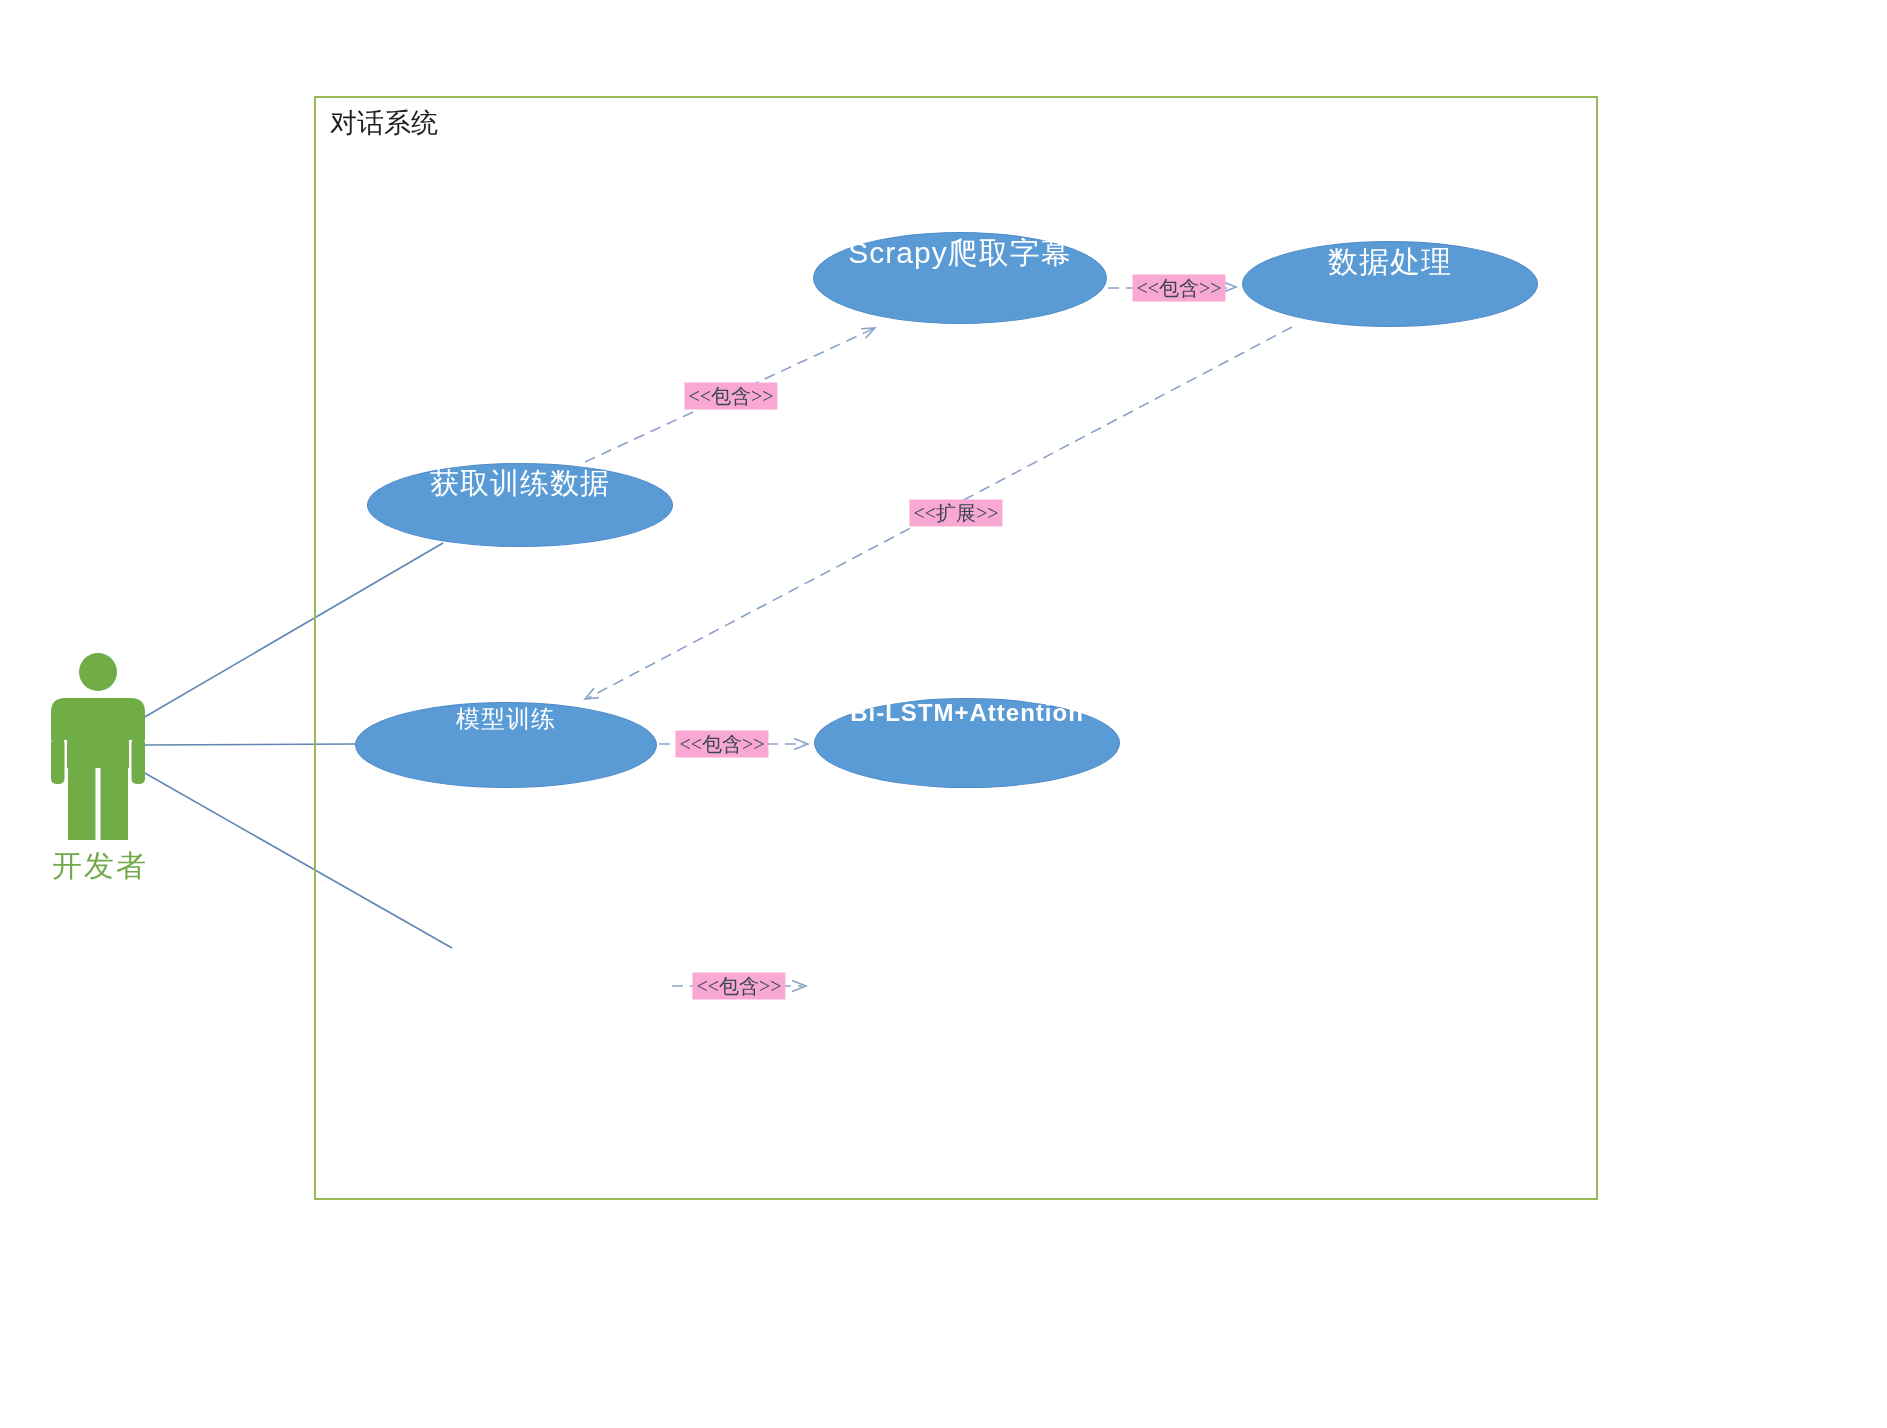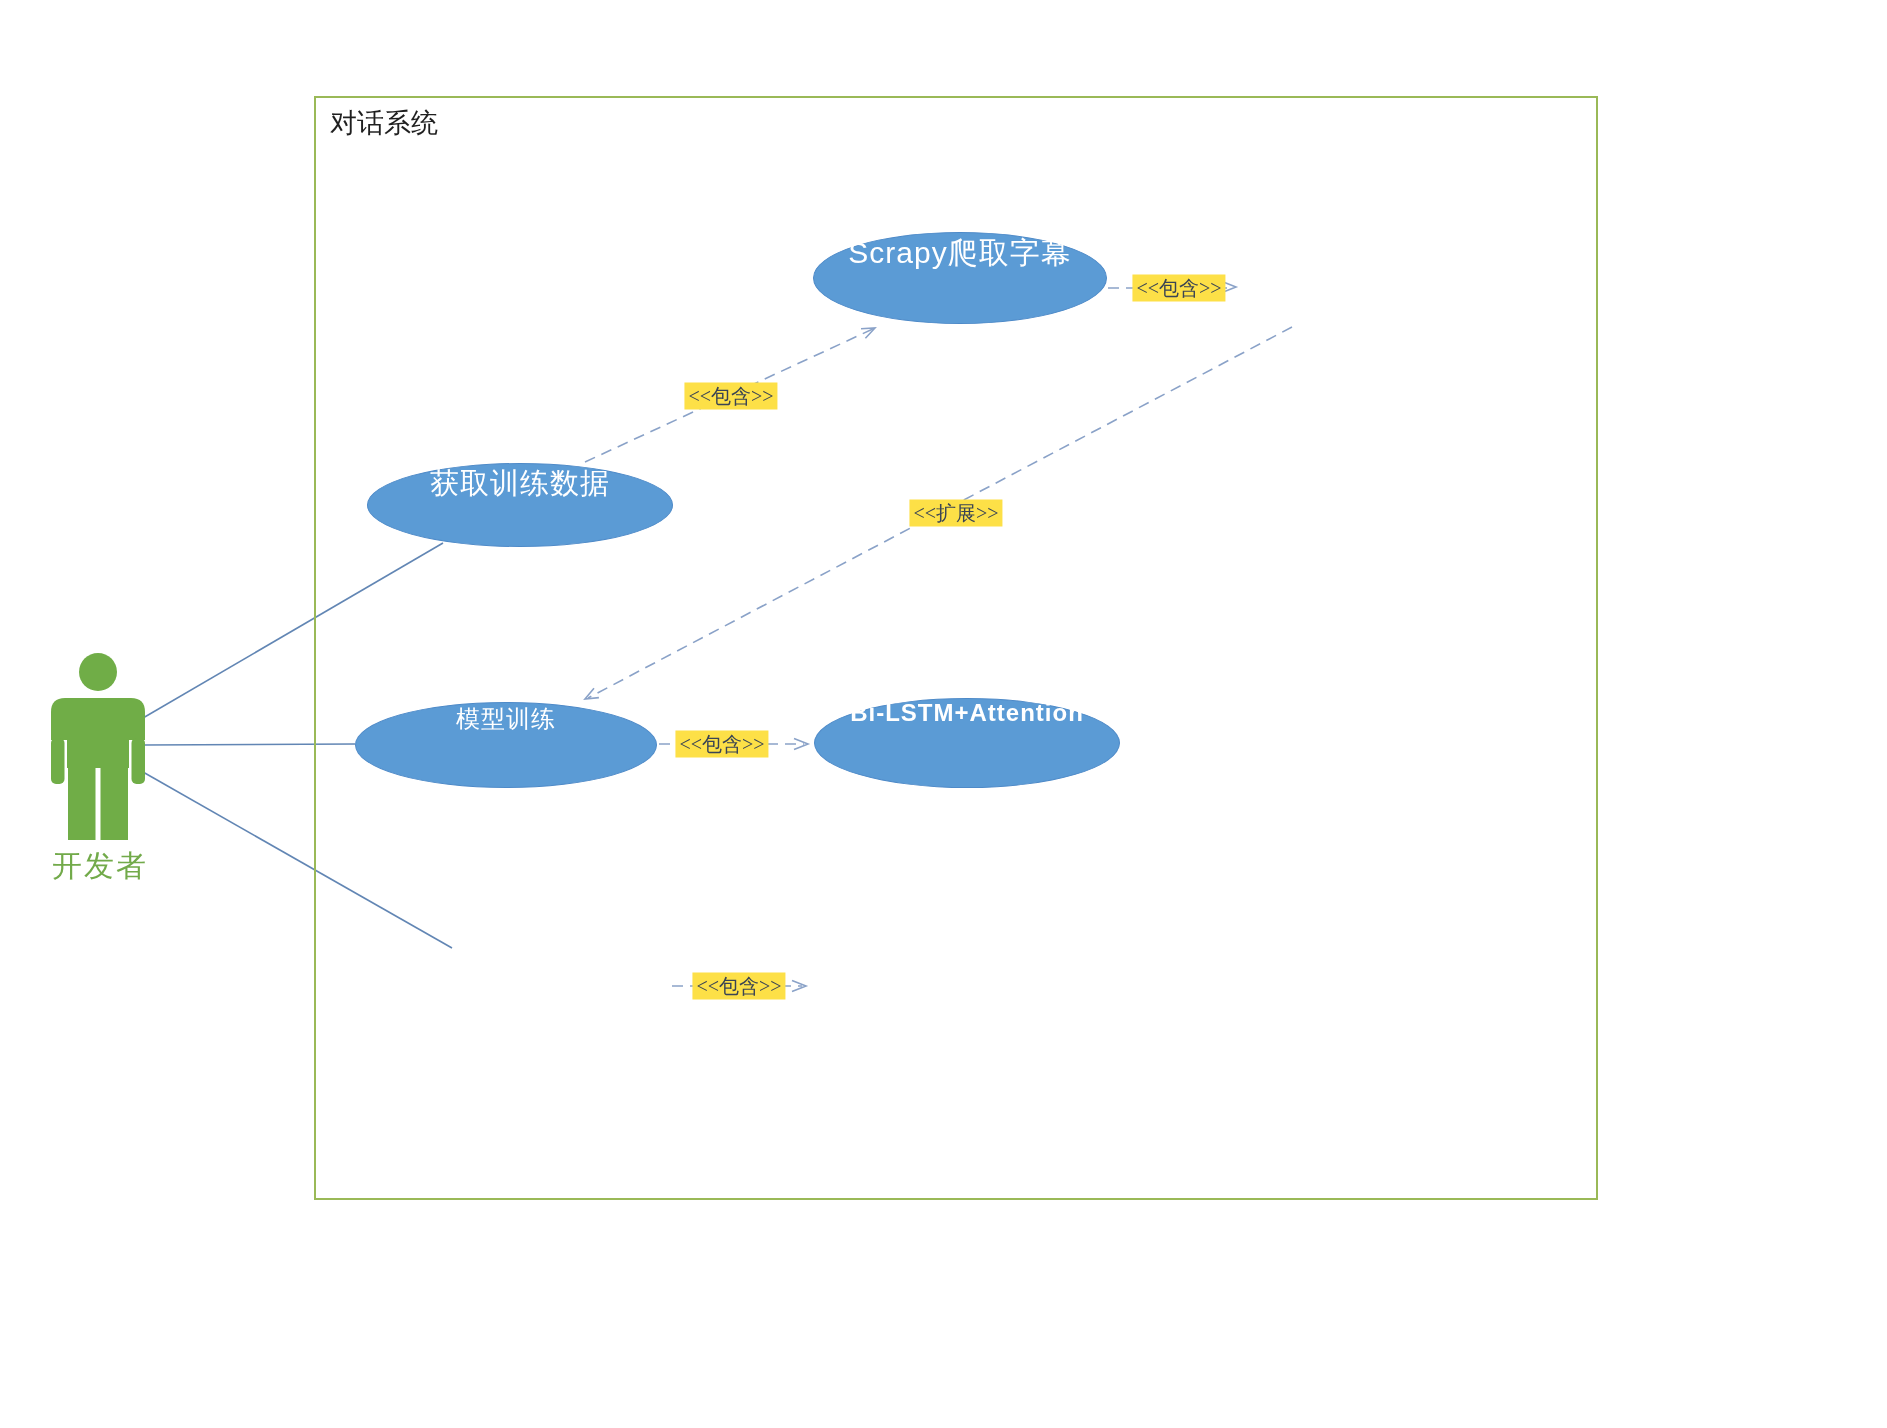--- a/index.html
+++ b/index.html
@@ -38,21 +38,21 @@
     font-size:24px;
     letter-spacing:1px;
     white-space:nowrap;
     text-align:center;
   }
   .uc-latin{font-size:29px;font-weight:600;letter-spacing:0;}
   .uc-cjk-wide{letter-spacing:4px;}
   .edge-label{
     position:absolute;
     transform:translate(-50%,-50%);
-    background:#fde047;
+    background:#f9a8d4;
     padding:0 4px;
     font-family:"Liberation Serif", serif;
     font-size:20px;
     color:#3a4454;
     white-space:nowrap;
   }
   .actor-label{
     position:absolute;
     left:40px;top:846px;width:120px;
     text-align:center;
@@ -113,20 +113,23 @@
 
   <div class="system-boundary"></div>
   <div class="system-title">对话系统</div>
 
   <div class="actor-label">开发者</div>
 
   <div class="usecase" style="left:813px;top:232px;width:294px;height:92px;">
     <span class="uc-label" style="font-size:30px;">Scrapy爬取字幕</span>
   </div>
 
+  <div class="usecase" style="left:1242px;top:241px;width:296px;height:86px;">
+    <span class="uc-label uc-cjk-wide" style="font-size:30px;">数据处理</span>
+  </div>
 
   <div class="usecase" style="left:367px;top:463px;width:306px;height:84px;">
     <span class="uc-label" style="font-size:29px;">获取训练数据</span>
   </div>
 
   <div class="usecase" style="left:355px;top:702px;width:302px;height:86px;">
     <span class="uc-label uc-cjk-wide">模型训练</span>
   </div>
 
   <div class="usecase" style="left:814px;top:698px;width:306px;height:90px;">

